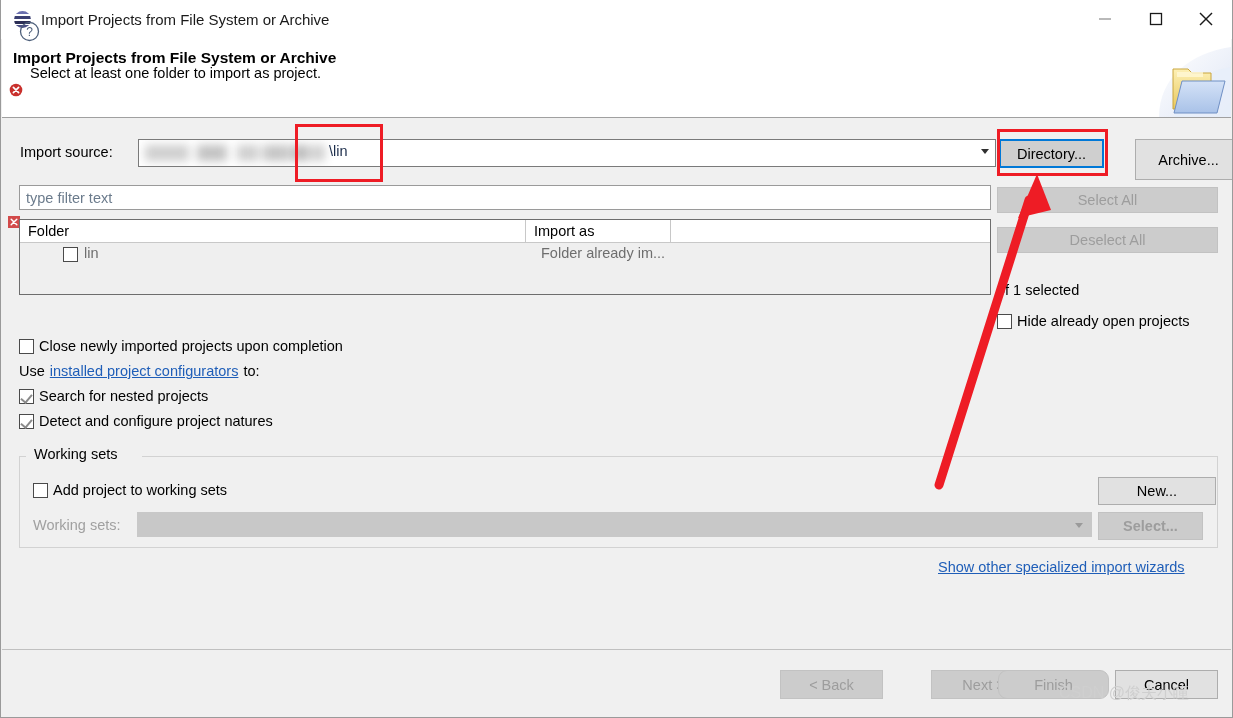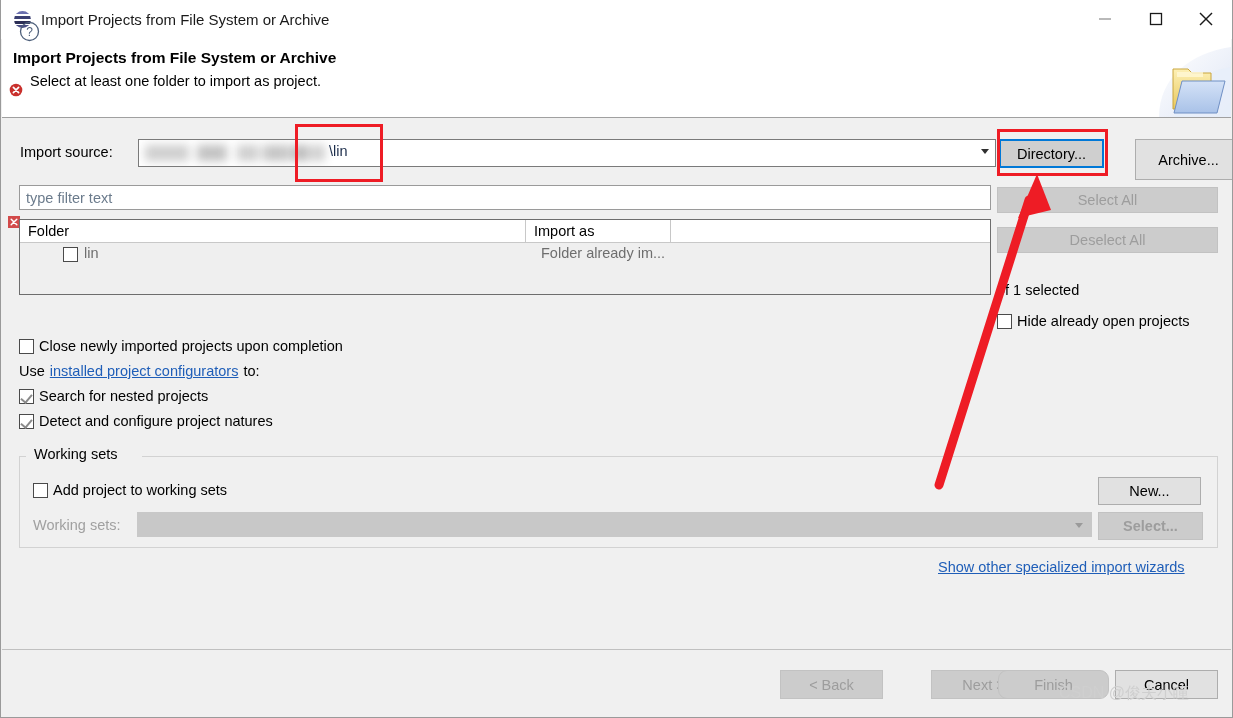--- a/index.html
+++ b/index.html
@@ -71,21 +71,21 @@
     background: #ffffff;
     border-bottom: 1px solid #a0a0a0;
     overflow: hidden;
   }
   #banner-title {
     position: absolute; left: 11px; top: 10px;
     font-size: 15.5px; font-weight: bold; color: #000;
     white-space: nowrap;
   }
   #banner-msg {
-    position: absolute; left: 28px; top: 34px;
+    position: absolute; left: 28px; top: 26px;
     font-size: 14.5px; color: #000;
     white-space: nowrap;
   }
   #banner-err-icon {
     position: absolute; left: 7px; top: 44px;
     width: 14px; height: 14px;
   }
   #banner-gfx {
     position: absolute; right: 0; top: 0;
     width: 180px; height: 78px;
@@ -288,21 +288,21 @@
     background: #c8c8c8;
     border: 1px solid #c8c8c8;
   }
   #ws-combo-arrow {
     position: absolute; right: 8px; top: 10px;
     width: 0; height: 0;
     border-left: 4.5px solid transparent;
     border-right: 4.5px solid transparent;
     border-top: 5px solid #9a9a9a;
   }
-  #btn-new    { left: 1097px; top: 477px; width: 103px; height: 28px; }
+  #btn-new    { left: 1097px; top: 477px; width: 118px; height: 28px; }
   #btn-wselect{ left: 1097px; top: 512px; width: 105px; height: 28px; font-weight: bold; }
 
   #link-wizards {
     position: absolute; left: 937px; top: 559px;
     font-size: 14.5px;
   }
 
   
   #bottombar {
     position: absolute; left: 1px; top: 651px;

